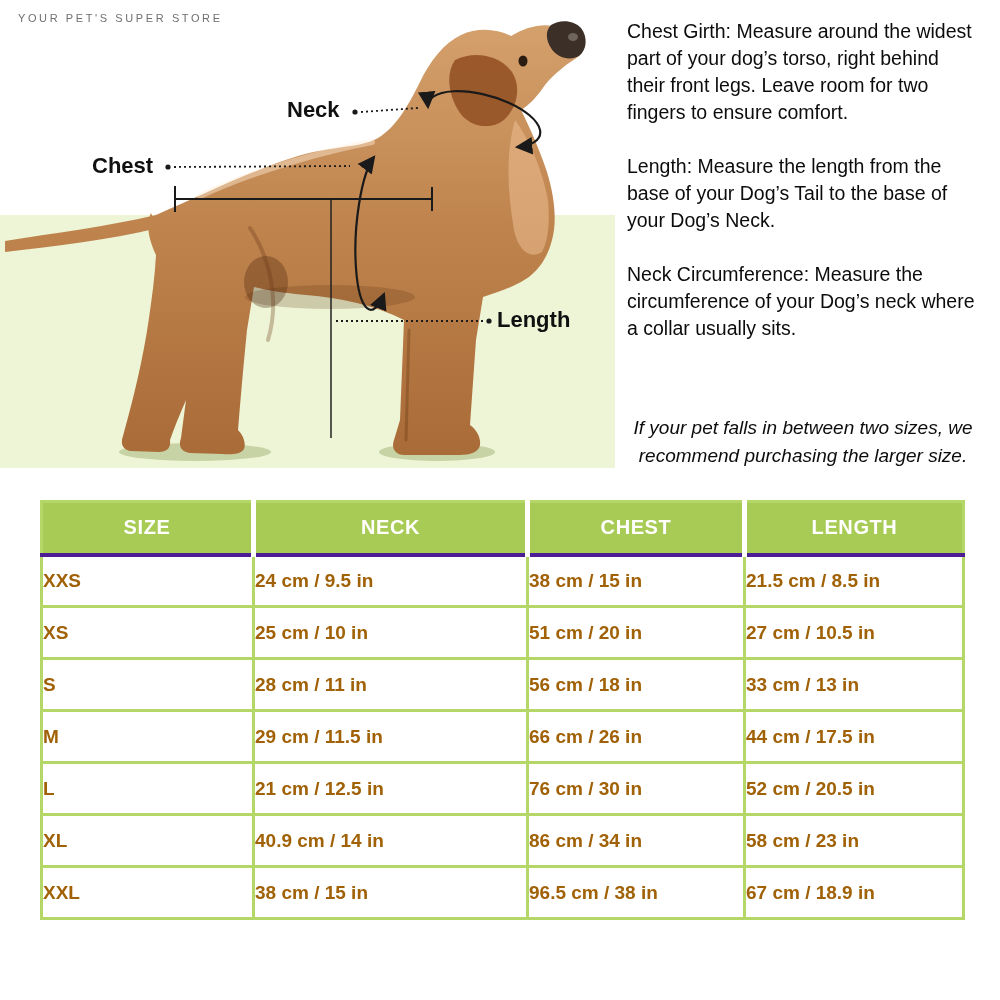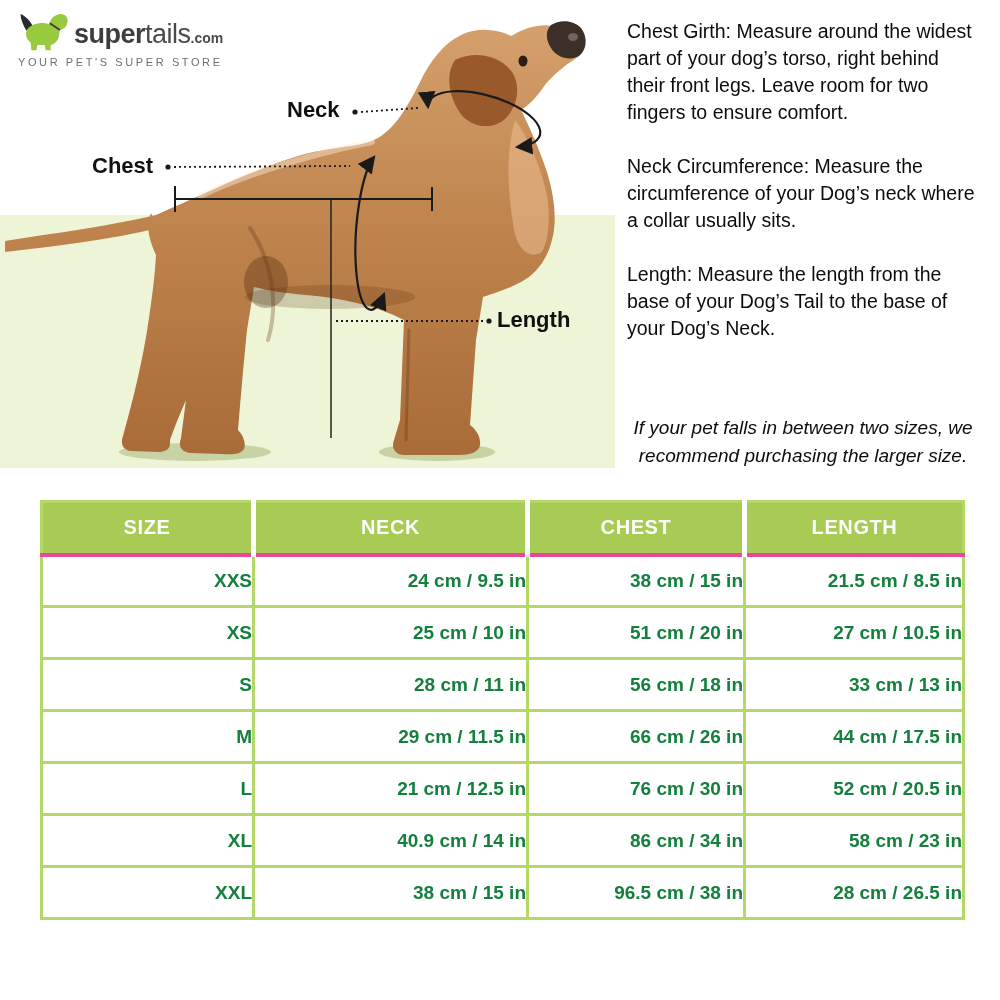--- a/index.html
+++ b/index.html
@@ -41,41 +41,31 @@
   .note{margin-top:72px !important;font-style:italic;font-size:19px;line-height:28px;color:#0c0c0c;text-align:center;}
 
   
   .size-table{position:absolute;left:40px;top:500px;width:922px;border-collapse:collapse;
     border:3px solid var(--border-green);table-layout:fixed;background:#fff;}
   .size-table col.c-size{width:212px;}
   .size-table col.c-neck{width:274px;}
   .size-table col.c-chest{width:217px;}
   .size-table col.c-length{width:219px;}
   .size-table th{height:53px;background:var(--header-green);color:#fff;font-weight:700;
-    font-size:20px;letter-spacing:0.6px;text-align:center;border-bottom:4px solid #ec4899;}
+    font-size:20px;letter-spacing:0.6px;text-align:center;border-bottom:4px solid #4c1d95;}
   .size-table th + th{border-left:5px solid #fff;}
-  .size-table td{height:52px;border:3px solid var(--border-green);text-align:right;
-    font-weight:700;font-size:19px;color:#15803d;background:#fff;}
+  .size-table td{height:52px;border:3px solid var(--border-green);text-align:left;
+    font-weight:700;font-size:19px;color:#a16207;background:#fff;}
 </style>
 </head>
 <body>
 
 <div class="page">
 
   <header class="logo">
-    <div class="logo-row">
-      <svg class="logo-icon" viewBox="0 0 62 52" aria-hidden="true">
-        <path fill="#2b2b2b" d="M3,7 C9,9 15,16 18,22 L10,27 C6,20 3,13 3,7 Z"></path>
-        <path fill="#97ca3e" d="M11,25 C17,18 29,16 37,19 C39,12 45,7 51,7 C57,7 60,12 59,17 C58,22 55,25 50,26 L49,31 C49,37 45,42 39,44 L39,50 L33,50 L32,44 L23,44 L22,50 L16,50 L15,41 C10,37 8,31 11,25 Z"></path>
-        <path fill="none" stroke="#3a3a3a" stroke-width="2" d="M38,18 L50,26"></path>
-      </svg>
-      <div class="logo-word">
-        <span class="b">super</span><span class="l">tails</span><span class="tld">.com</span>
-      </div>
-    </div>
     <div class="tagline">YOUR PET'S SUPER STORE</div>
   </header>
 
   <section class="diagram">
     <div class="green-band"></div>
 
     <svg class="dog-svg" viewBox="0 0 620 470" aria-hidden="true">
       <defs>
         <linearGradient id="coat" x1="0" y1="0" x2="0" y2="1">
           <stop offset="0" stop-color="#d4a06c"></stop>
@@ -169,22 +159,22 @@
       </g>
     </svg>
 
     <span class="lbl neck">Neck</span>
     <span class="lbl chest">Chest</span>
     <span class="lbl length">Length</span>
   </section>
 
   <aside class="instructions">
     <p><span class="lead">Chest Girth:</span><span> Measure around the widest part of your dog’s torso, right behind their front legs. Leave room for two fingers to ensure comfort.</span></p>
+    <p><span class="lead">Length:</span><span> Measure the length from the base of your Dog’s Tail to the base of your Dog’s Neck.</span></p>
     <p><span class="lead">Neck Circumference:</span><span> Measure the circumference of your Dog’s neck where a collar usually sits.</span></p>
-    <p><span class="lead">Length:</span><span> Measure the length from the base of your Dog’s Tail to the base of your Dog’s Neck.</span></p>
     <p class="note">If your pet falls in between two sizes, we recommend purchasing the larger size.</p>
   </aside>
 
   <table class="size-table">
     <colgroup>
       <col class="c-size">
         <col class="c-neck">
         <col class="c-chest">
         <col class="c-length">
     </colgroup>
@@ -230,18 +220,18 @@
         <tr>
           <td>XL</td>
           <td>40.9 cm / 14 in</td>
           <td>86 cm / 34 in</td>
           <td>58 cm / 23 in</td>
         </tr>
         <tr>
           <td>XXL</td>
           <td>38 cm / 15 in</td>
           <td>96.5 cm / 38 in</td>
-          <td>28 cm / 26.5 in</td>
+          <td>67 cm / 18.9 in</td>
         </tr>
       </tbody>
   </table>
 
 </div>
 
 </body></html>

